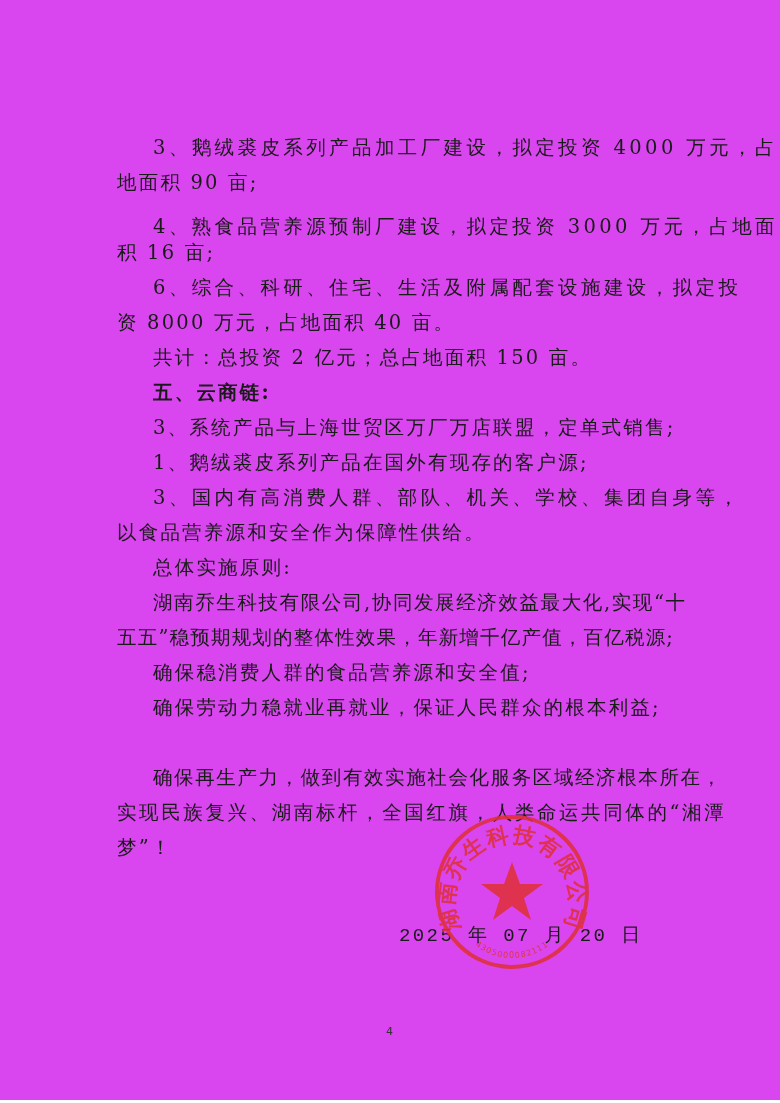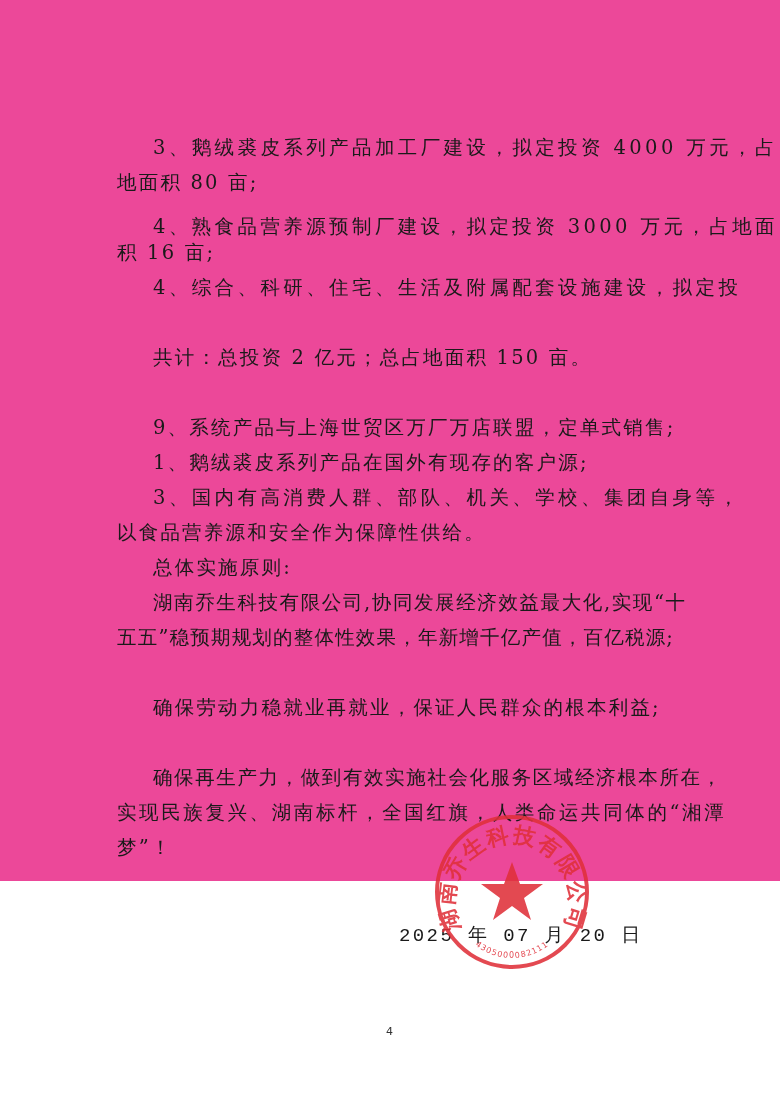--- a/index.html
+++ b/index.html
@@ -1,54 +1,57 @@
 <!DOCTYPE html>
 <html><head>
 <meta charset="utf-8">
 <style>
   html, body { margin:0; padding:0; background:#ffffff; }
   body { width:780px; height:1103px; position:relative; overflow:hidden;
          font-family:"DejaVu Serif","Liberation Serif",serif; color:#1a1a1a; }
-  .page { position:absolute; left:0; top:0; width:780px; height:881px; background:#ec4899; }
+  .page { position:absolute; left:0; top:0; width:780px; height:1100px; background:#d946ef; }
   .line { position:absolute; left:117px; width:560px; font-size:19.5px; line-height:26px;
           white-space:nowrap; letter-spacing:2.2px; }
   .indent { left:153px; }
   .bold { font-weight:bold; }
   .justify { letter-spacing:3.4px; }
   .date { position:absolute; left:399px; top:922px; font-size:19px; letter-spacing:2.4px; white-space:nowrap;font-family:Liberation Mono, monospace; }
   .pageno { position:absolute; left:386px; top:1025px; font-size:11px; font-family:"DejaVu Sans",sans-serif; color:#333; }
   .seal { position:absolute; left:432px; top:812px; width:160px; height:160px; }
 </style>
 </head>
 <body>
 
 <div class="page">
 
   <div class="line indent justify" style="top:135px">3、鹅绒裘皮系列产品加工厂建设，拟定投资 4000 万元，占</div>
-  <div class="line" style="top:170px">地面积 80 亩;</div>
+  <div class="line" style="top:170px">地面积 90 亩;</div>
 
   <div class="line indent justify" style="top:214px">4、熟食品营养源预制厂建设，拟定投资 3000 万元，占地面</div>
   <div class="line" style="top:240px">积 16 亩;</div>
 
-  <div class="line indent justify" style="top:275px">4、综合、科研、住宅、生活及附属配套设施建设，拟定投</div>
+  <div class="line indent justify" style="top:275px">6、综合、科研、住宅、生活及附属配套设施建设，拟定投</div>
+  <div class="line" style="top:310px">资 8000 万元，占地面积 40 亩。</div>
 
   <div class="line indent" style="top:345px">共计：总投资 2 亿元；总占地面积 150 亩。</div>
 
+  <div class="line indent bold" style="top:380px">五、云商链:</div>
 
-  <div class="line indent" style="top:415px">9、系统产品与上海世贸区万厂万店联盟，定单式销售;</div>
+  <div class="line indent" style="top:415px">3、系统产品与上海世贸区万厂万店联盟，定单式销售;</div>
   <div class="line indent" style="top:450px">1、鹅绒裘皮系列产品在国外有现存的客户源;</div>
 
   <div class="line indent justify" style="top:485px">3、国内有高消费人群、部队、机关、学校、集团自身等，</div>
   <div class="line" style="top:520px">以食品营养源和安全作为保障性供给。</div>
 
   <div class="line indent" style="top:555px">总体实施原则:</div>
 
   <div class="line indent" style="top:590px; letter-spacing:1.6px">湖南乔生科技有限公司,协同发展经济效益最大化,实现“十</div>
   <div class="line" style="top:625px; letter-spacing:1.2px">五五”稳预期规划的整体性效果，年新增千亿产值，百亿税源;</div>
 
+  <div class="line indent" style="top:660px">确保稳消费人群的食品营养源和安全值;</div>
   <div class="line indent" style="top:695px">确保劳动力稳就业再就业，保证人民群众的根本利益;</div>
 
   <div class="line indent" style="top:765px; letter-spacing:1.6px">确保再生产力，做到有效实施社会化服务区域经济根本所在，</div>
   <div class="line" style="top:800px; letter-spacing:2.6px">实现民族复兴、湖南标杆，全国红旗，人类命运共同体的“湘潭</div>
   <div class="line" style="top:835px">梦”！</div>
 
   <div class="date">2025 年 07 月 20 日</div>
 
   <svg class="seal" viewBox="0 0 160 160" style="opacity:0.88">
     <circle cx="80" cy="80" r="75" fill="none" stroke="#e0303a" stroke-width="4"></circle>

